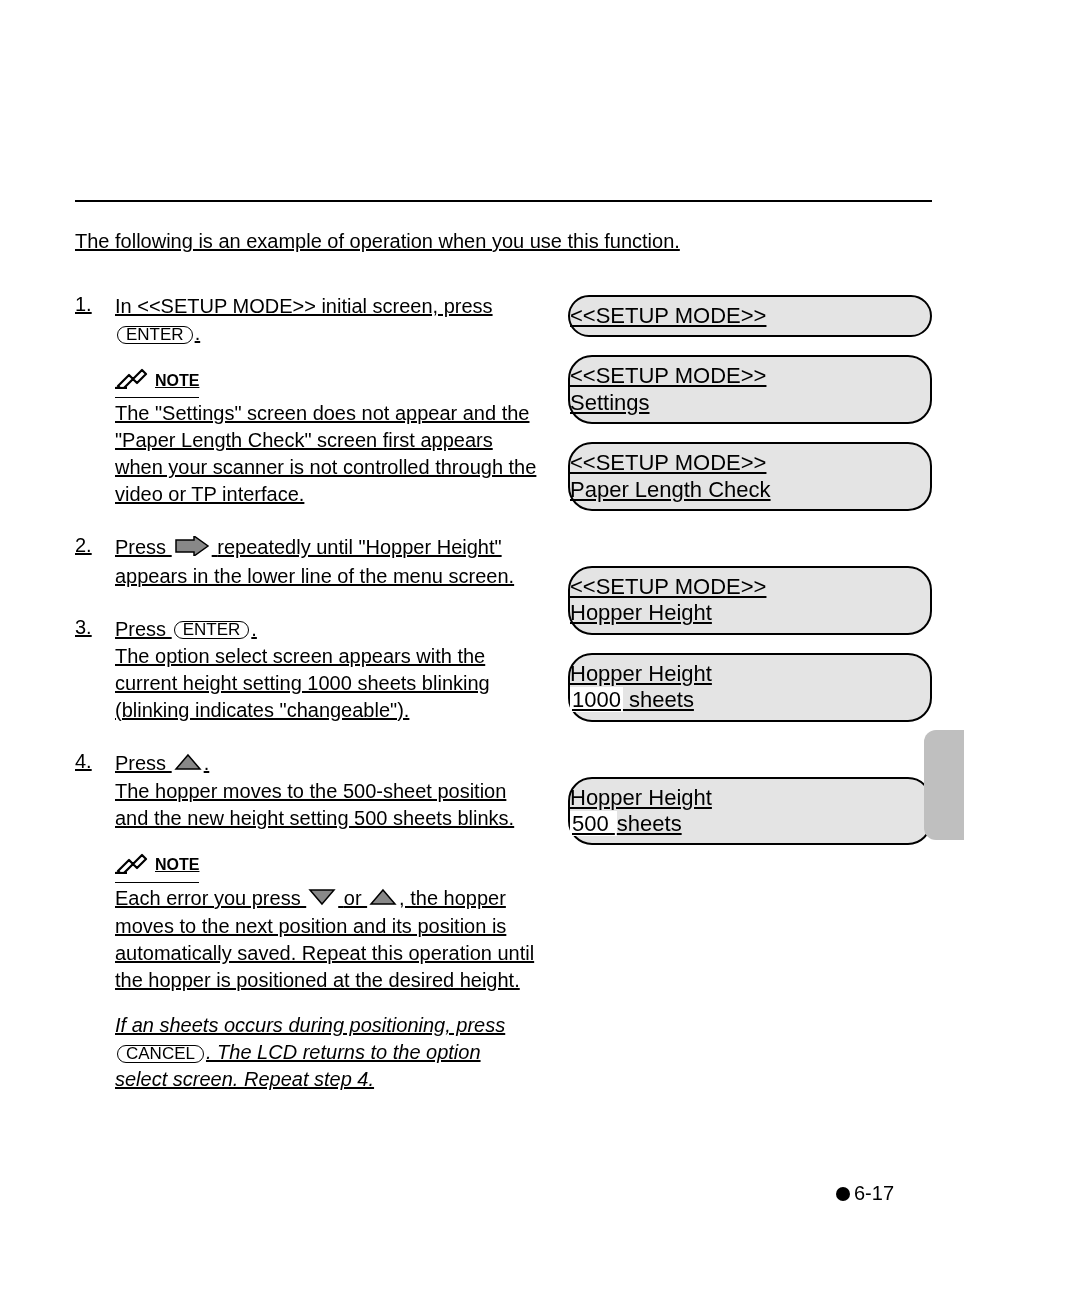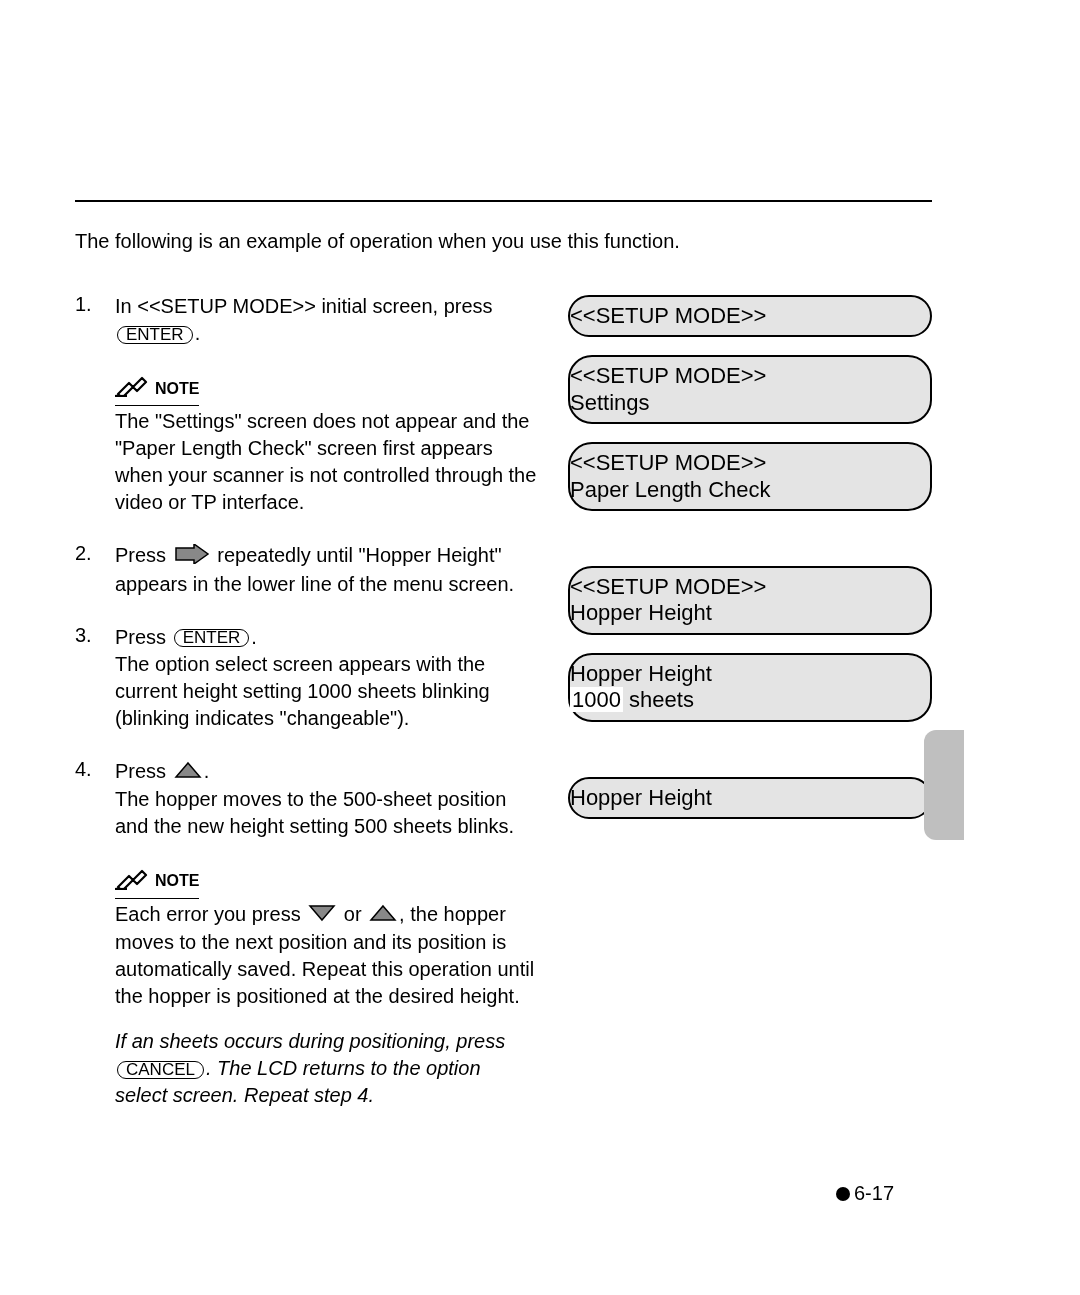--- a/index.html
+++ b/index.html
@@ -9,20 +9,21 @@
     font-family: Arial, Helvetica, sans-serif;
     color: #000;
     width: 1080px;
   }
   .page {
     position: relative;
     width: 964px;
     height: 1295px;
     box-sizing: border-box;
     padding: 200px 32px 0 75px;
+    text-decoration: underline;
   }
   .top-rule {
     border-top: 2px solid #000;
     margin-bottom: 28px;
     width: 100%;
   }
   .intro {
     font-size: 20px;
     margin-bottom: 40px;
   }
@@ -50,21 +51,21 @@
   .num {
     width: 40px;
     flex: 0 0 40px;
     font-size: 20px;
   }
   .body {
     font-size: 20px;
     line-height: 1.35;
   }
   .note {
-    margin-top: 28px;
+    margin-top: 20px;
   }
   .note-head {
     display: flex;
     align-items: flex-end;
     gap: 6px;
     font-weight: bold;
     font-size: 18px;
     margin-bottom: 2px;
     border-bottom: 1px solid #000;
     padding-bottom: 2px;
@@ -281,20 +282,21 @@
         </div>
         <div class="panel">
           <span class="line">Hopper Height</span>
           <span class="line"><span class="hl">1000</span><span> sheets</span></span>
         </div>
       </div>
 
       <div class="right-group">
         <div class="panel">
           <span class="line">Hopper Height</span>
+          <span class="line"><span class="hl"> 500 </span><span>sheets</span></span>
         </div>
       </div>
 
     </div>
   </div>
 
   <div class="side-tab"></div>
 
   <div class="footer">
     <span class="bullet"></span><span>6-17</span>

